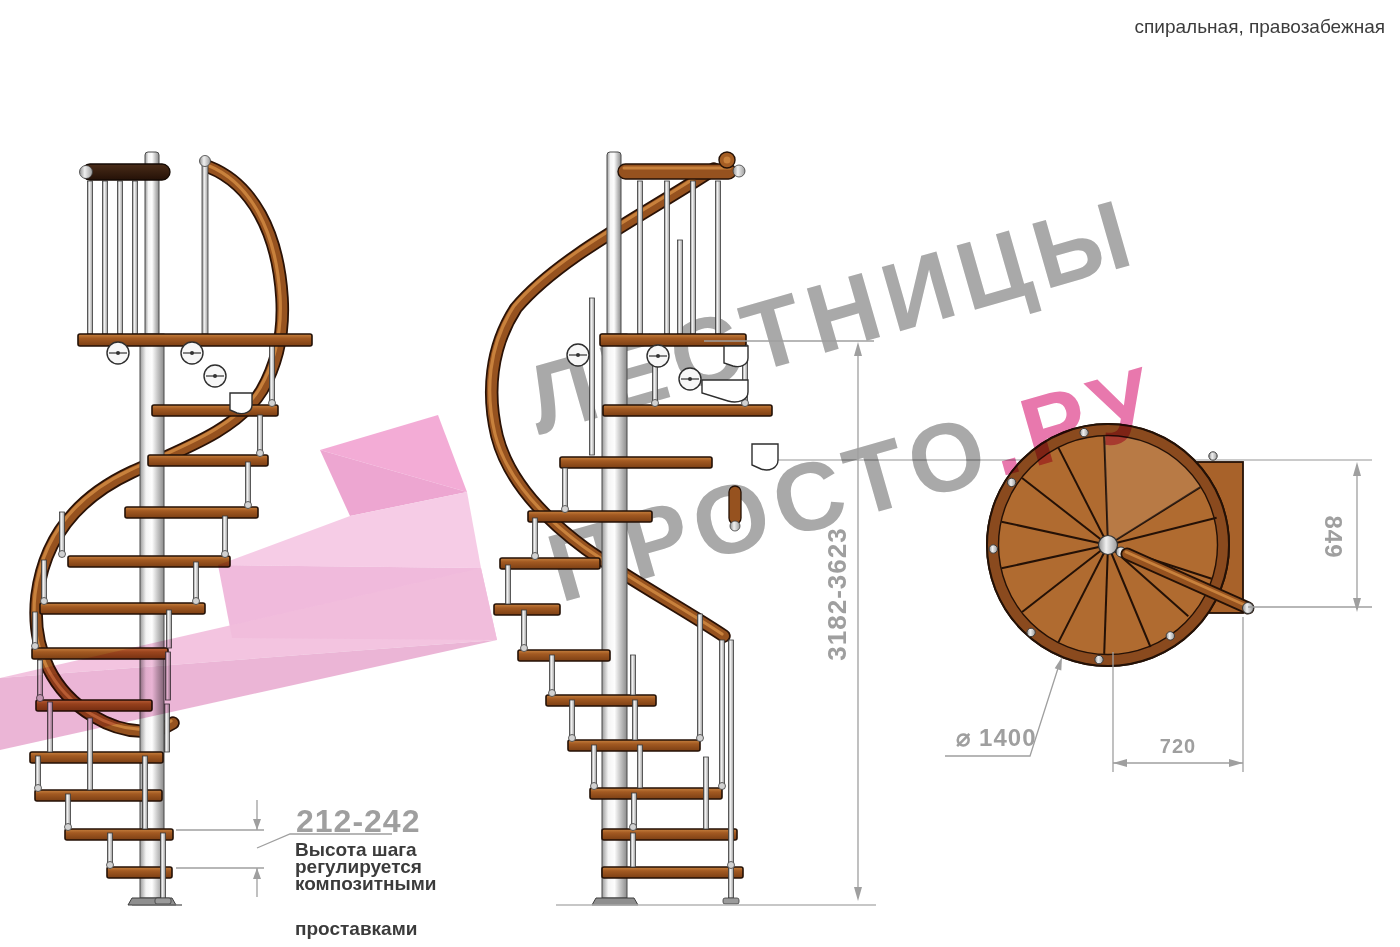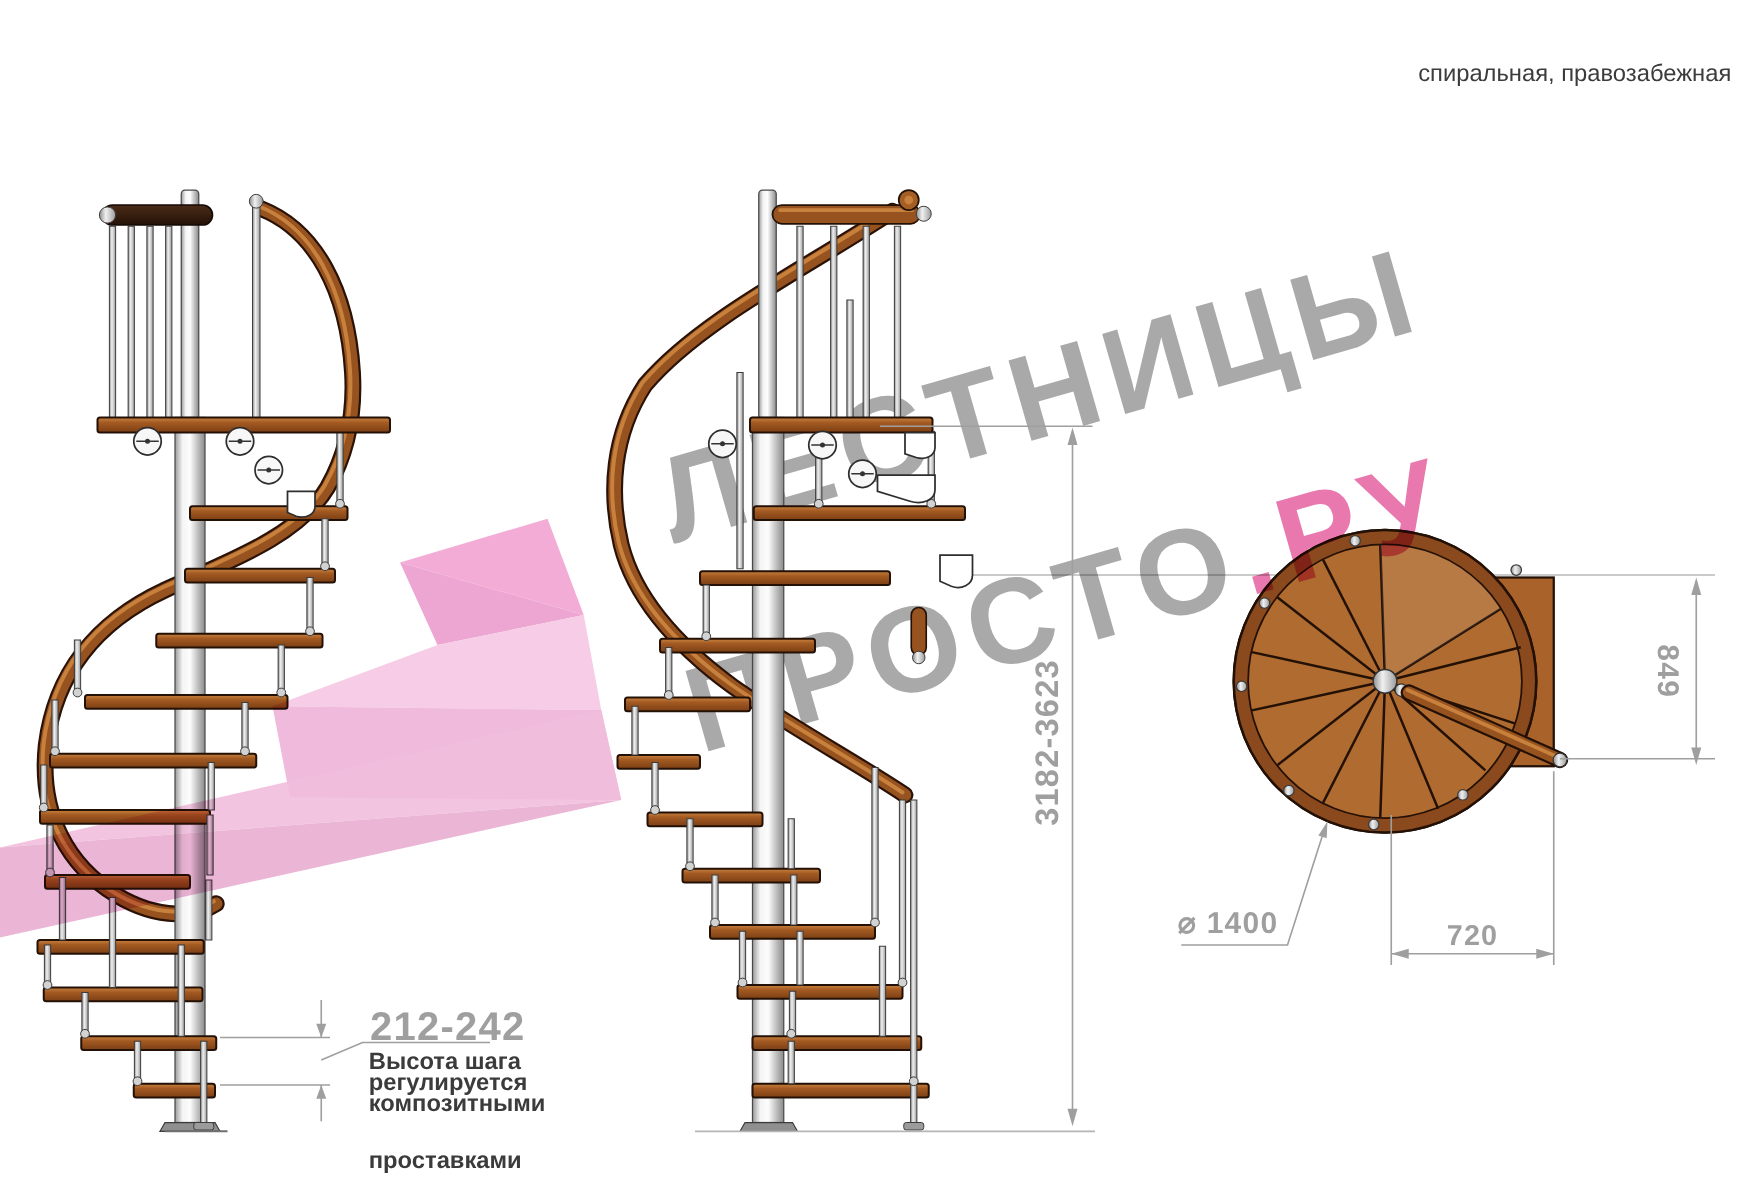--- a/index.html
+++ b/index.html
@@ -11,28 +11,28 @@
              mix-blend-mode:multiply;pointer-events:none;}
   .wm-line{position:absolute;font-weight:bold;font-size:97px;letter-spacing:8px;
            color:#a9a9a9;transform-origin:0 0;transform:rotate(-16deg);white-space:nowrap;line-height:1;}
   #wm1{left:516px;top:356px;}
   #wm2{left:538px;top:524px;}
   .wm-accent{color:#e878ad;}
   #elev-svg{z-index:3;}
   #arrow-svg{z-index:4;mix-blend-mode:multiply;}
   #textlayer{position:absolute;z-index:5;left:0;top:0;width:1400px;height:947px;pointer-events:none;}
   .hdr{position:absolute;right:15px;top:14px;text-align:right;color:#3c3c3c;
-       font-size:19px;line-height:26px;font-weight:normal;margin-top:33px;}
+       font-size:19px;line-height:26px;font-weight:normal;}
   .dimtxt{position:absolute;color:#9f9f9f;font-weight:bold;white-space:nowrap;}
   #t-height{left:766px;top:580px;width:140px;height:28px;text-align:center;font-size:26px;
             transform:rotate(-90deg);letter-spacing:1px;}
   #t-849{left:1273px;top:523px;width:120px;height:28px;text-align:center;font-size:24px;
          transform:rotate(90deg);letter-spacing:1px;}
-  #t-720{left:1143px;top:735px;width:70px;text-align:center;font-size:23px;letter-spacing:1px;}
-  #t-1400{left:935px;top:724px;width:95px;text-align:center;font-size:24px;letter-spacing:1px;}
+  #t-720{left:1143px;top:735px;width:70px;text-align:center;font-size:20px;letter-spacing:1px;}
+  #t-1400{left:956px;top:724px;width:95px;text-align:left;font-size:24px;letter-spacing:1px;}
   #t-212{left:296px;top:803px;font-size:32px;letter-spacing:1px;}
   .note{position:absolute;left:295px;color:#3b3b3b;font-size:19px;font-weight:bold;line-height:17px;}
   #note1{top:841px;} #note2{top:858px;} #note3{top:875px;} #note4{top:920px;text-align:right;}
 </style>
 </head>
 <body>
 
 <div id="stage">
 
   <svg id="plan-svg" width="1400" height="947" viewBox="0 0 1400 947">

